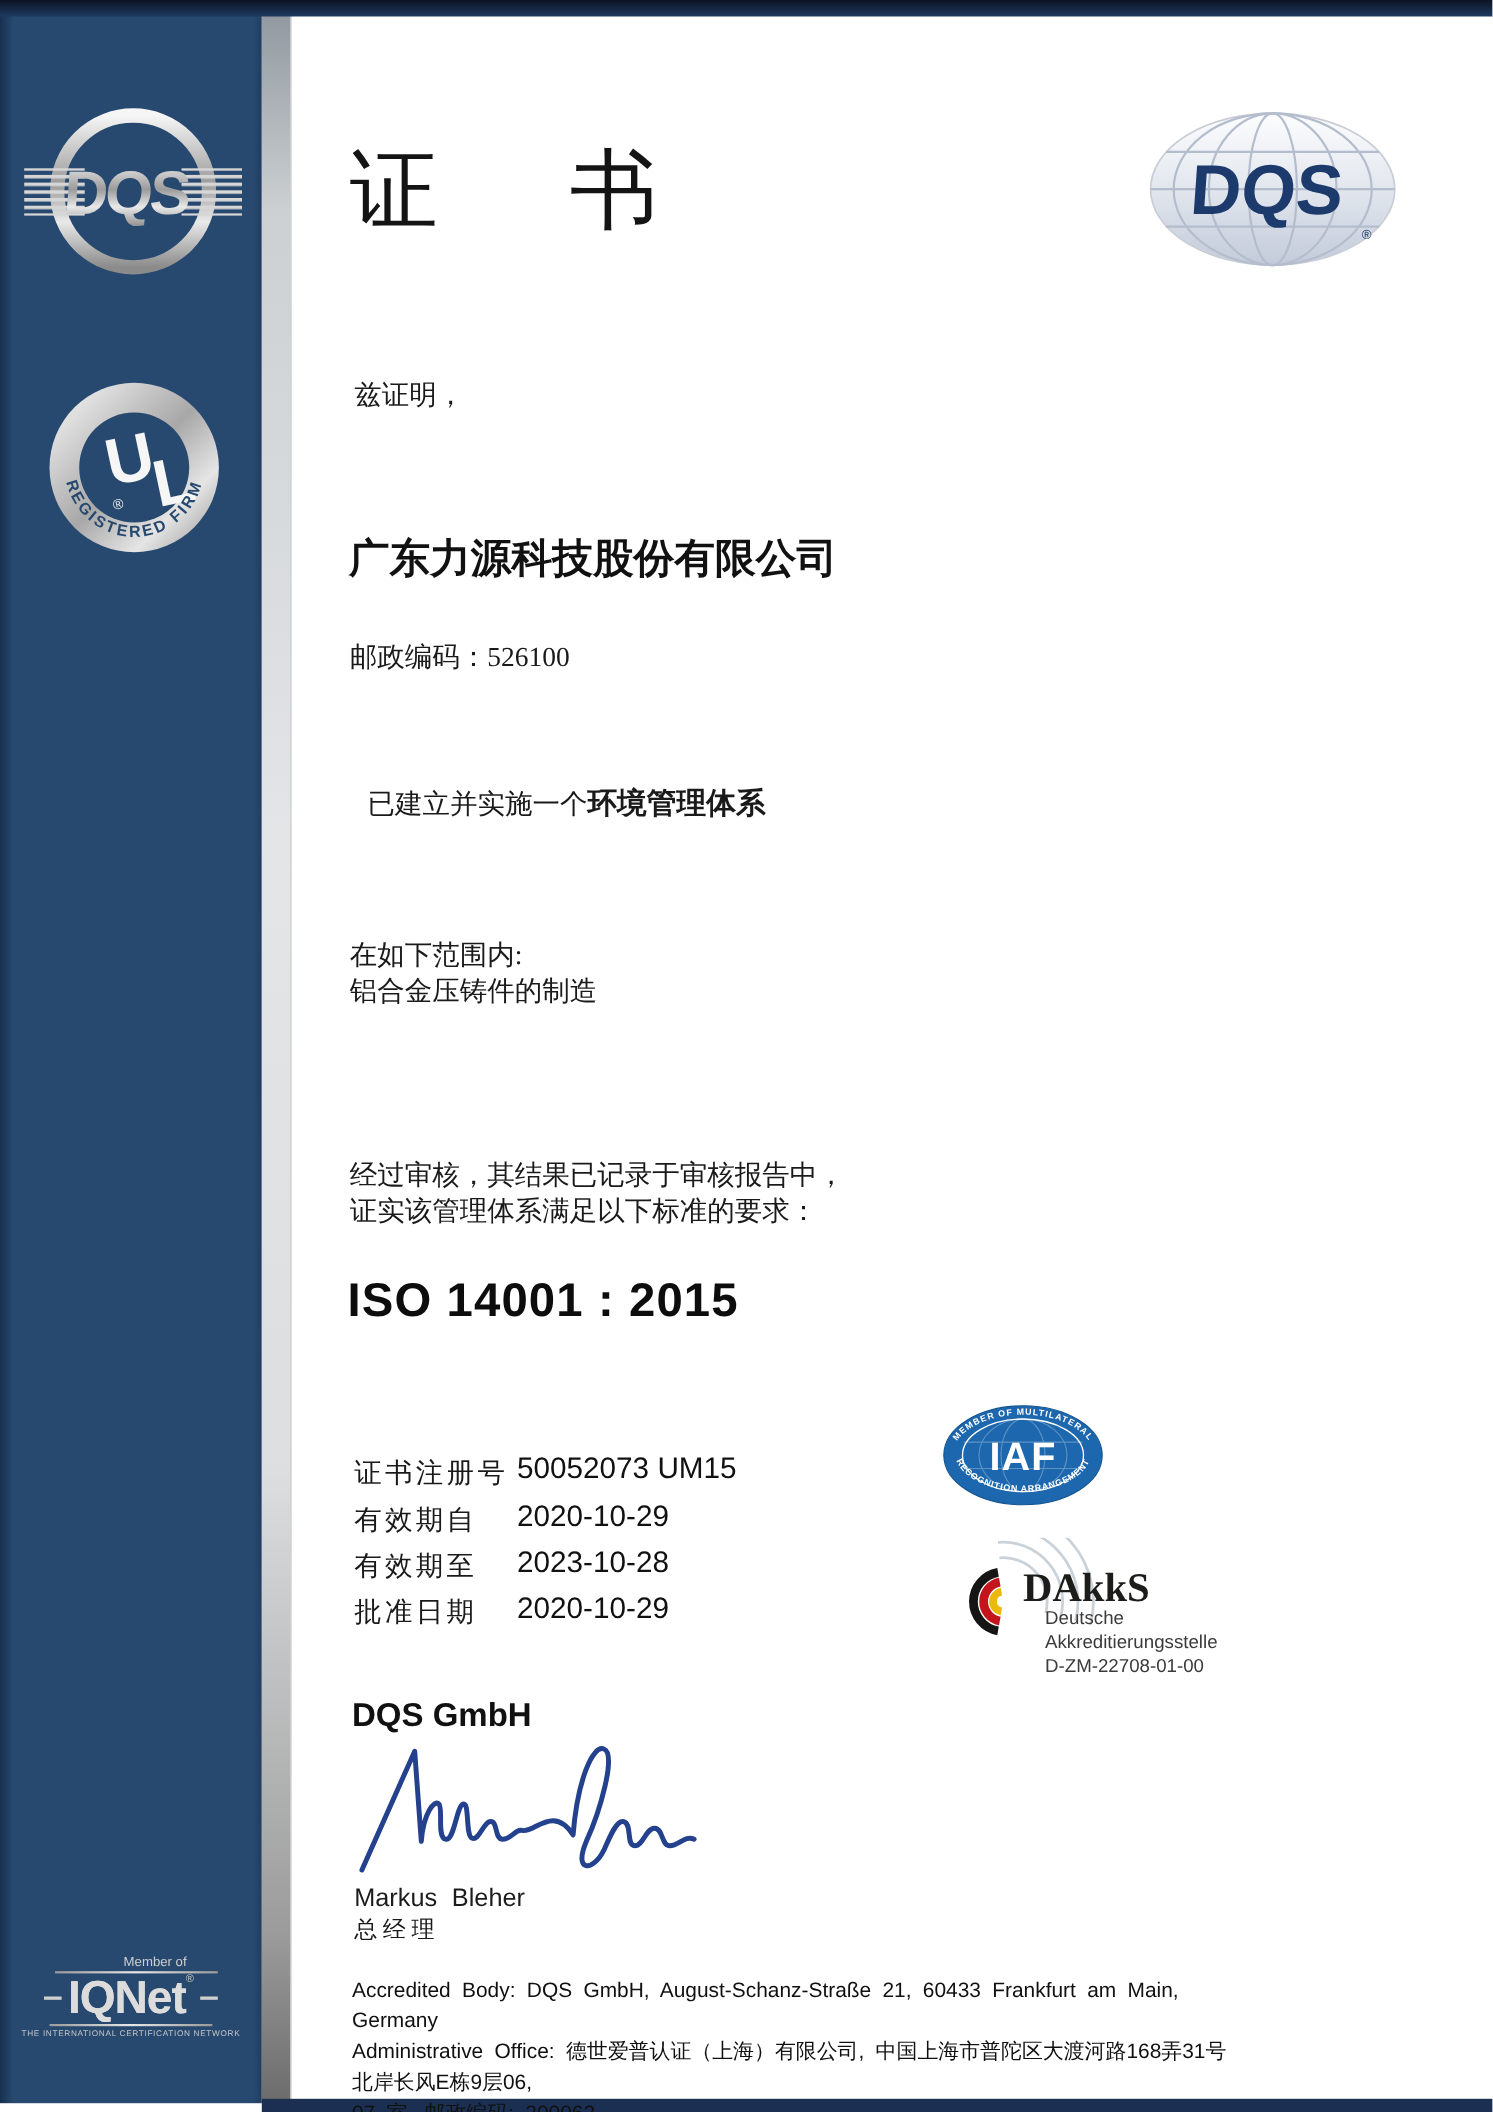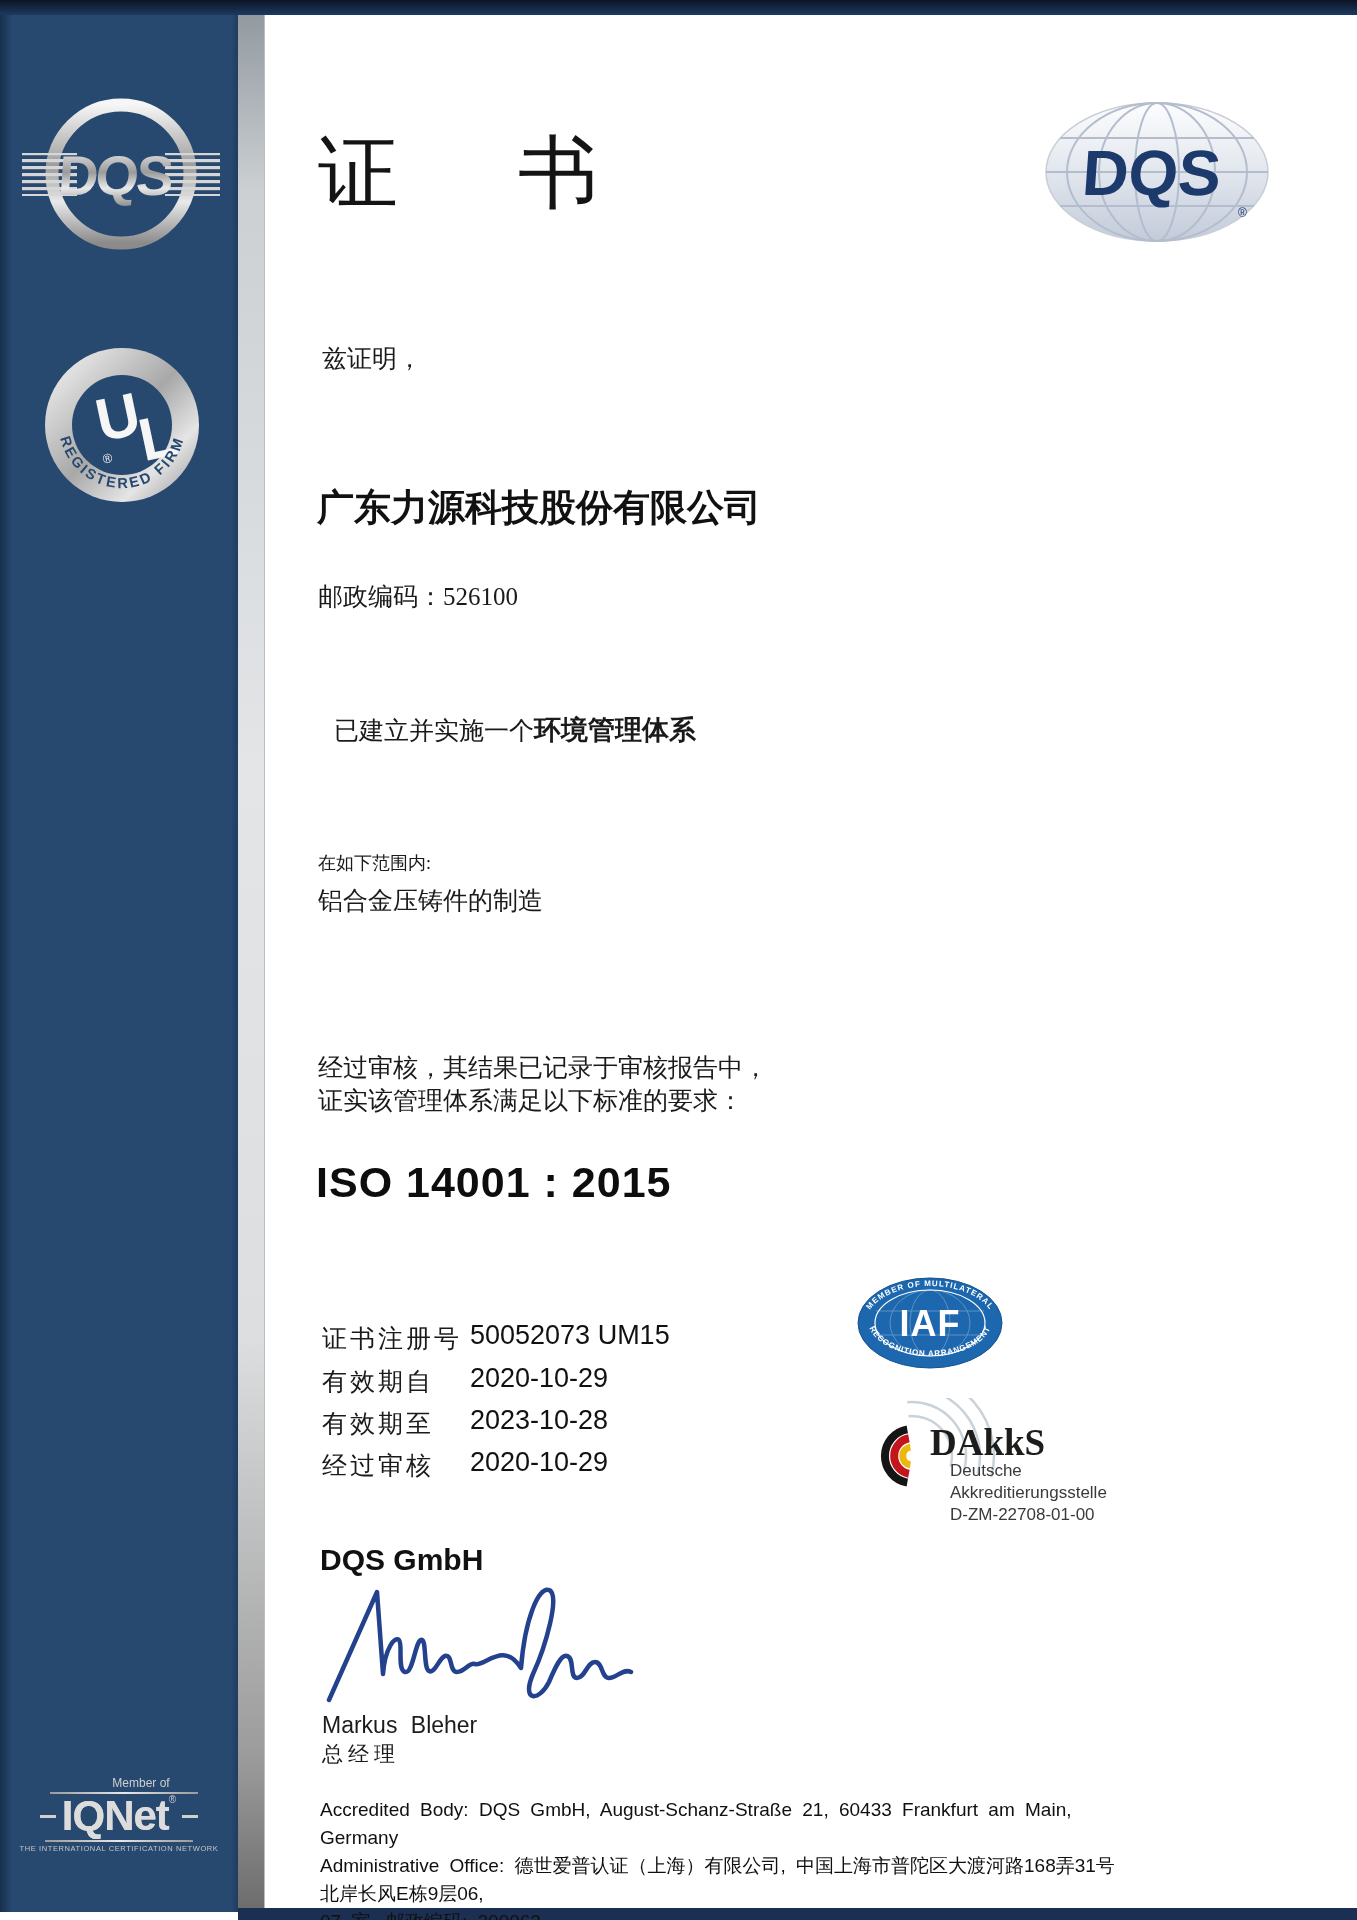--- a/index.html
+++ b/index.html
@@ -26,21 +26,21 @@
   .salutation{left:322px;top:342px;font-size:25px;}
 
   .company-name{left:317px;top:483px;font-family:"Liberation Sans",sans-serif;
                 font-weight:bold;font-size:37px;color:#111;}
   .company-address{left:318px;top:545px;font-size:25px;}
   .company-postal{left:318px;top:580px;font-size:25px;}
 
   .statement{left:318px;top:712px;font-size:25px;margin-left:16px;}
   .statement .sys{font-family:"Liberation Sans",sans-serif;font-weight:bold;font-size:27px;}
 
-  .scope-label{left:318px;top:851px;font-size:18px;}
+  .scope-label{left:318px;top:851px;font-size:25px;}
   .scope-value{left:318px;top:884px;font-size:25px;}
 
   .audit1{left:318px;top:1051px;font-size:25px;}
   .audit2{left:318px;top:1084px;font-size:25px;}
 
   .standard{left:316px;top:1158px;font-family:"Liberation Sans",sans-serif;
             font-weight:bold;font-size:43px;color:#0d0d0d;letter-spacing:1px;}
 
   .detail-row{left:322px;width:560px;height:34px;}
   .detail-row .lbl{position:absolute;left:0;top:0;font-size:25px;letter-spacing:3px;}
@@ -182,21 +182,21 @@
   </div>
   <div class="abs detail-row row2">
     <span class="lbl">有效期自</span>
     <span class="val">2020-10-29</span>
   </div>
   <div class="abs detail-row row3">
     <span class="lbl">有效期至</span>
     <span class="val">2023-10-28</span>
   </div>
   <div class="abs detail-row row4">
-    <span class="lbl">经过审核</span>
+    <span class="lbl">批准日期</span>
     <span class="val">2020-10-29</span>
   </div>
 
   <svg class="abs" style="left:856px;top:1276px;" width="148" height="94" viewBox="0 0 148 94">
     <defs>
       <path id="iafTop" d="M 10,47 A 64,37 0 0 1 138,47" fill="none"></path>
       <path id="iafBot" d="M 12,44 A 62,36 0 0 0 136,44" fill="none"></path>
     </defs>
     <ellipse cx="74" cy="47" rx="72" ry="45" fill="#1c67ae" stroke="#15538f" stroke-width="1"></ellipse>
     <ellipse cx="74" cy="47" rx="20" ry="33" fill="none" stroke="#5d93c4" stroke-width="1"></ellipse>

